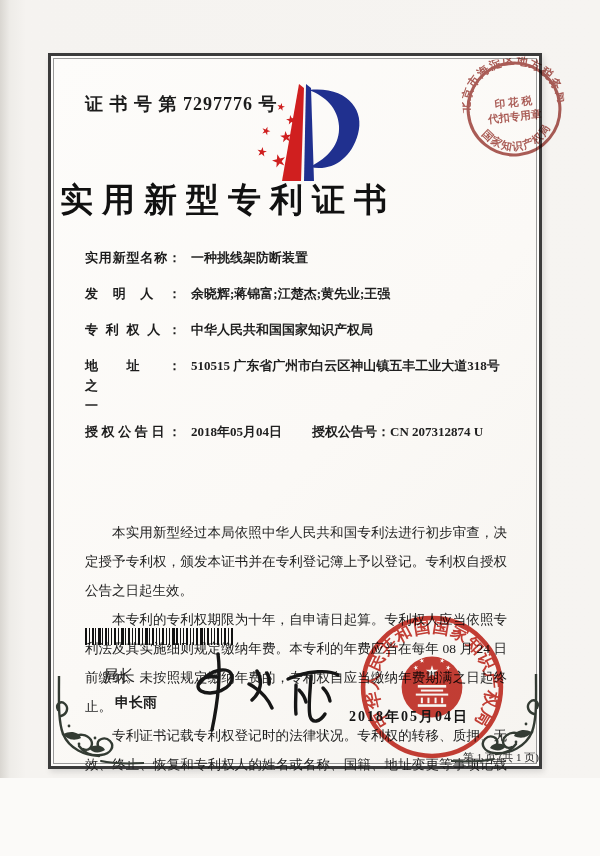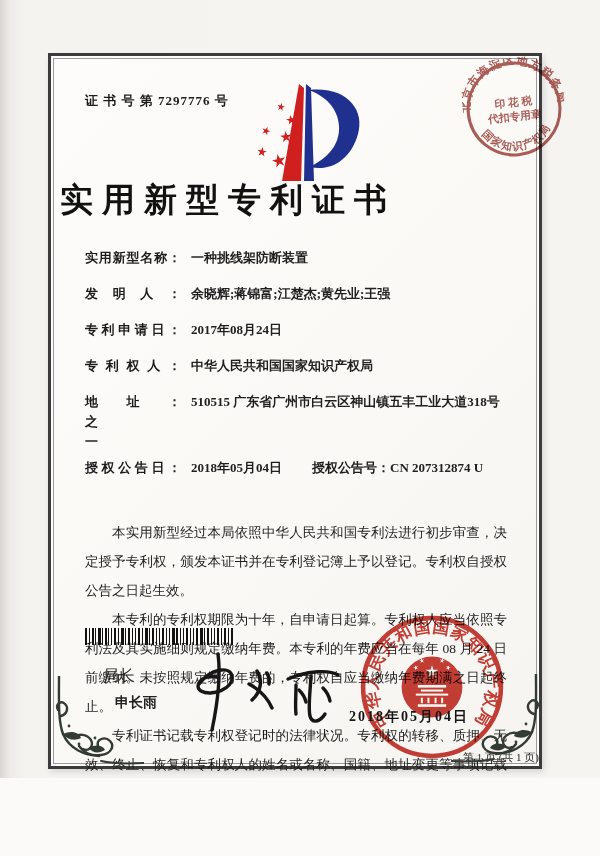--- a/index.html
+++ b/index.html
@@ -9,21 +9,21 @@
     font-family:"Liberation Serif","DejaVu Serif",serif;color:#222;
   }
   .stage::after{content:"";position:absolute;left:0;right:0;bottom:0;height:78px;background:#fbfaf8;}
   
   .paper{
     position:absolute;left:48px;top:53px;width:494px;height:716px;box-sizing:border-box;
     background:linear-gradient(135deg,#fdfcfa 0%,#fbf9f6 55%,#f6f4f0 100%);
     border:3px solid #3b3b3b;
     box-shadow:inset 0 0 0 2px #fdfcfa, inset 0 0 0 3px #9a9a9a, 2px 3px 6px rgba(0,0,0,.12);
   }
-  .cert-no{position:absolute;left:34px;top:36px;font-size:13px;font-weight:bold;letter-spacing:1px;color:#1c1c1c;}
+  .cert-no{position:absolute;left:34px;top:36px;font-size:18px;font-weight:bold;letter-spacing:1px;color:#1c1c1c;}
   .logo{position:absolute;left:200px;top:22px;width:160px;height:112px;}
   .tax-seal{position:absolute;left:412px;top:2px;width:102px;height:102px;opacity:.85;mix-blend-mode:multiply;transform:rotate(-6deg);}
   .title{position:absolute;left:0;right:0;top:122px;text-align:left;font-size:33px;font-weight:bold;letter-spacing:9px;text-indent:9px;color:#111;}
   
   .fields{position:absolute;left:34px;right:28px;top:192px;font-size:13px;line-height:20px;}
   .frow{margin-bottom:16px;}
   .frow.addr{margin-bottom:6px;}
   .flabel{display:inline-block;width:96px;text-align:justify;text-align-last:justify;font-weight:bold;margin-right:10px;vertical-align:top;color:#1b1b1b;}
   .fvalue{font-weight:bold;color:#1f1f1f;}
   .addr-cont{font-weight:bold;line-height:20px;}
@@ -88,23 +88,20 @@
     </svg>
 
     <div class="title">实用新型专利证书</div>
 
     <div class="fields">
       <div class="frow">
         <span class="flabel">实用新型名称：</span><span class="fvalue">一种挑线架防断装置</span>
       </div>
       <div class="frow">
         <span class="flabel">发明人：</span><span class="fvalue">余晓辉;蒋锦富;江楚杰;黄先业;王强</span>
-      </div>
-      <div class="frow">
-        <span class="flabel">专利申请日：</span><span class="fvalue">2017年08月24日</span>
       </div>
       <div class="frow">
         <span class="flabel">专利权人：</span><span class="fvalue">中华人民共和国国家知识产权局</span>
       </div>
       <div class="frow addr">
         <span class="flabel">地址：</span><span class="fvalue">510515 广东省广州市白云区神山镇五丰工业大道318号之</span>
         <div class="addr-cont">一</div>
       </div>
       <div class="frow combo">
         <span class="flabel">授权公告日：</span><span class="fvalue">2018年05月04日</span><span class="flabel2">授权公告号：</span><span class="fvalue">CN 207312874 U</span>

